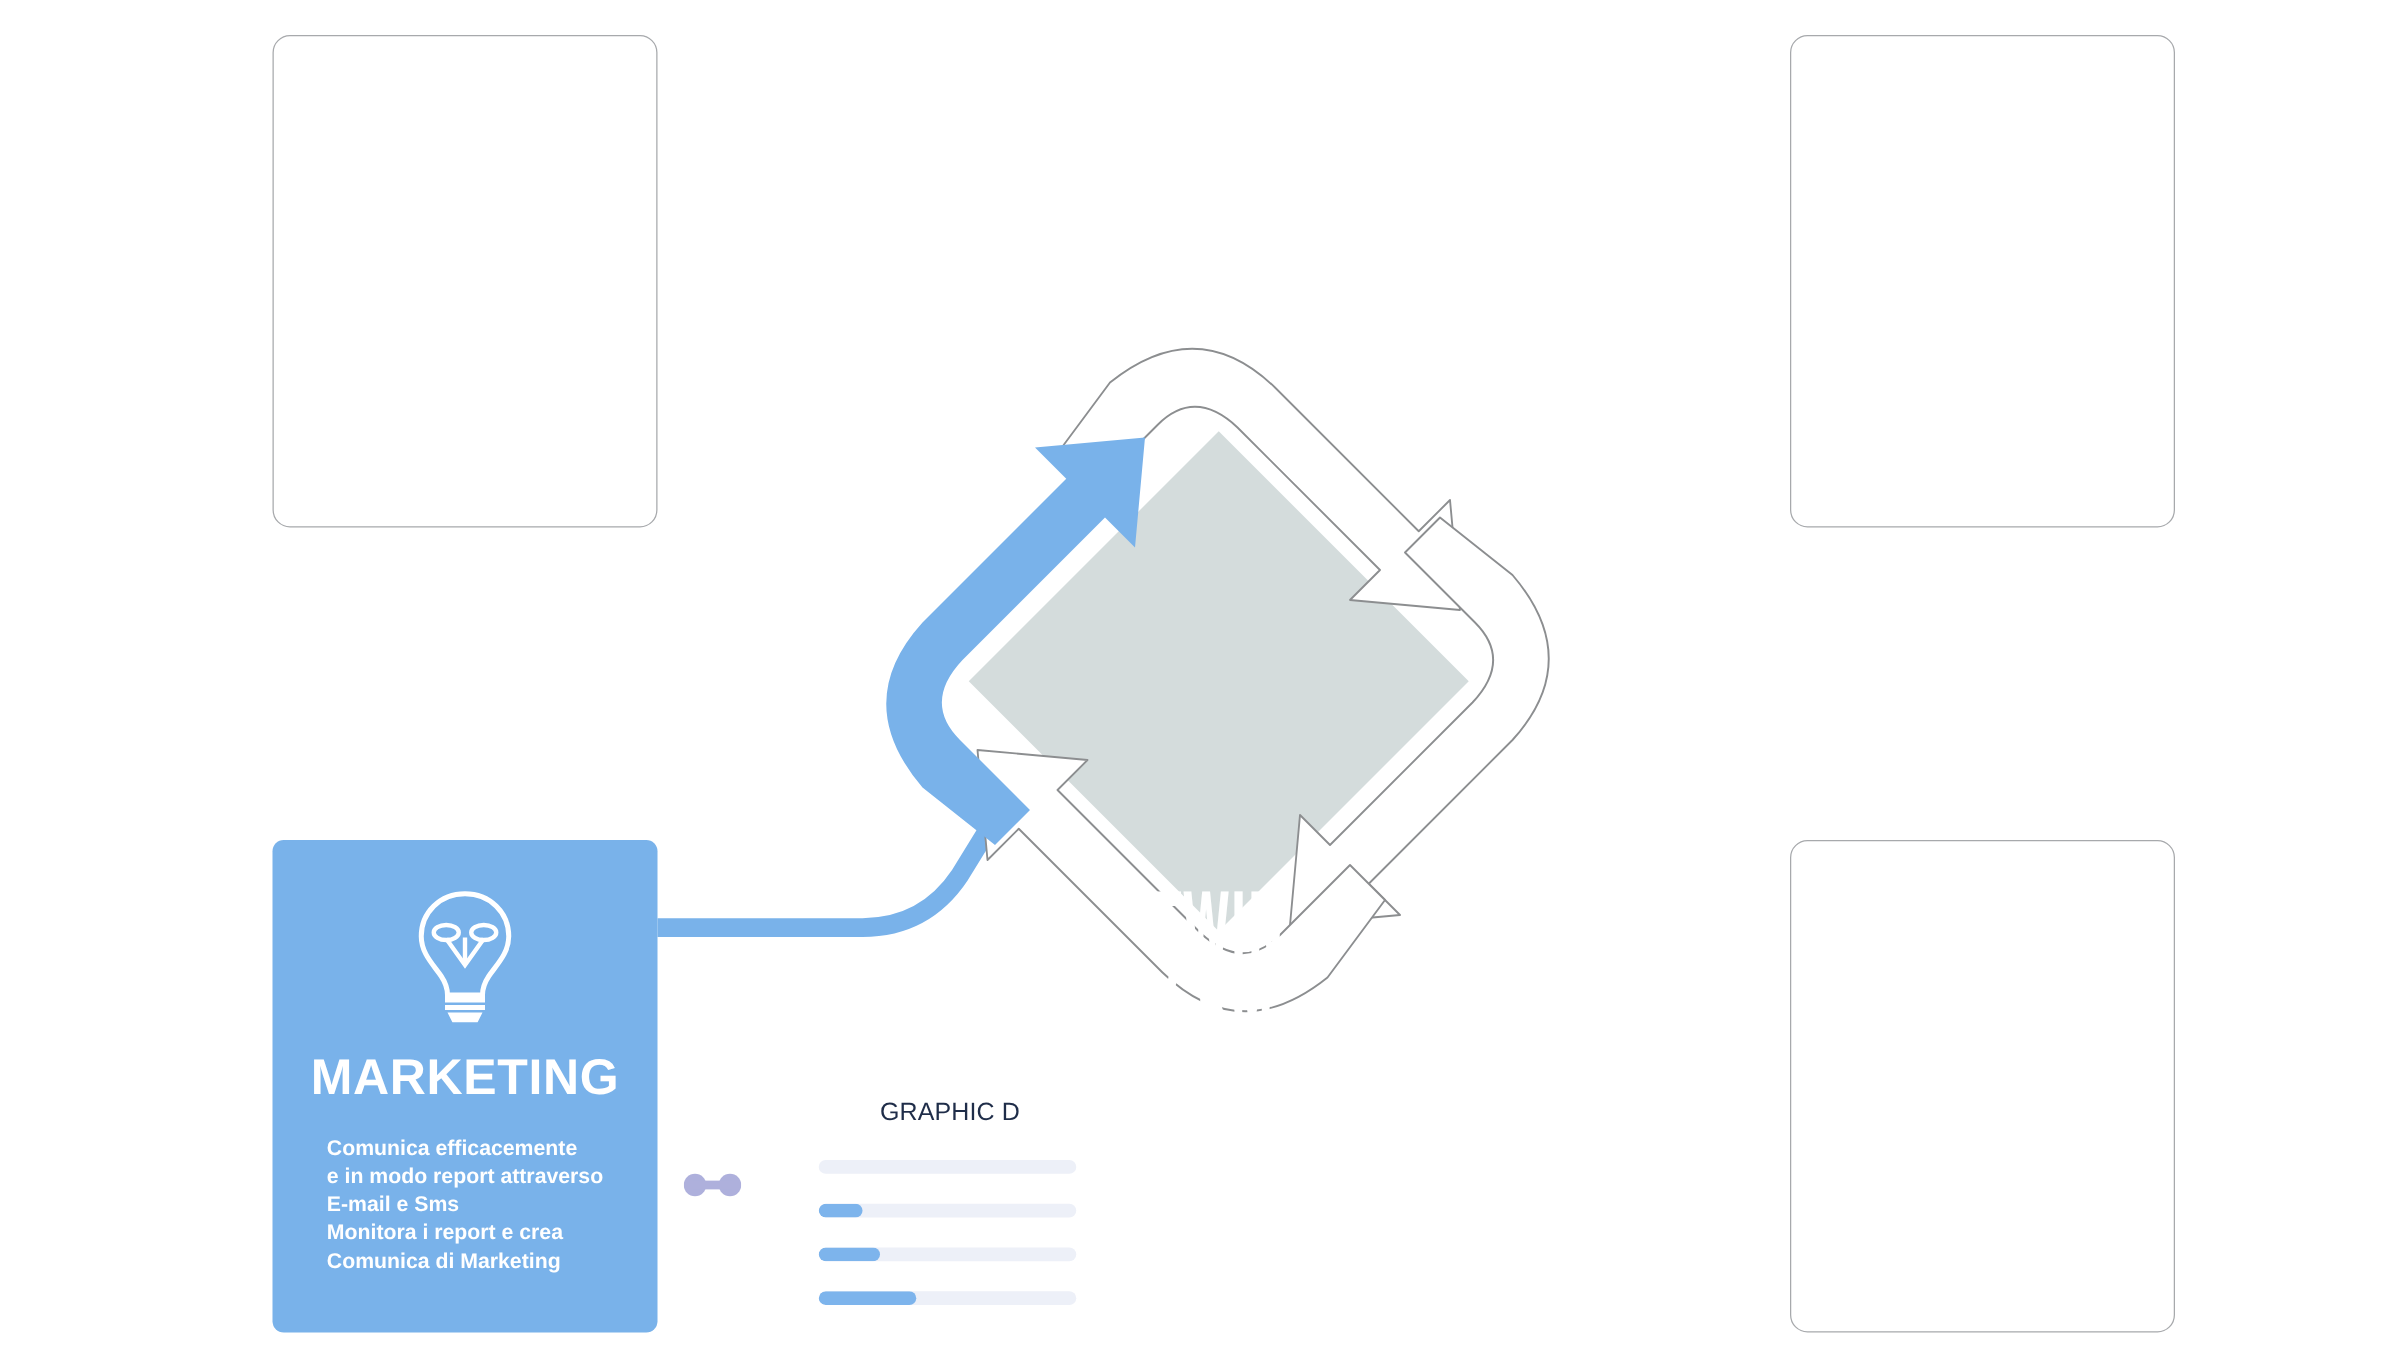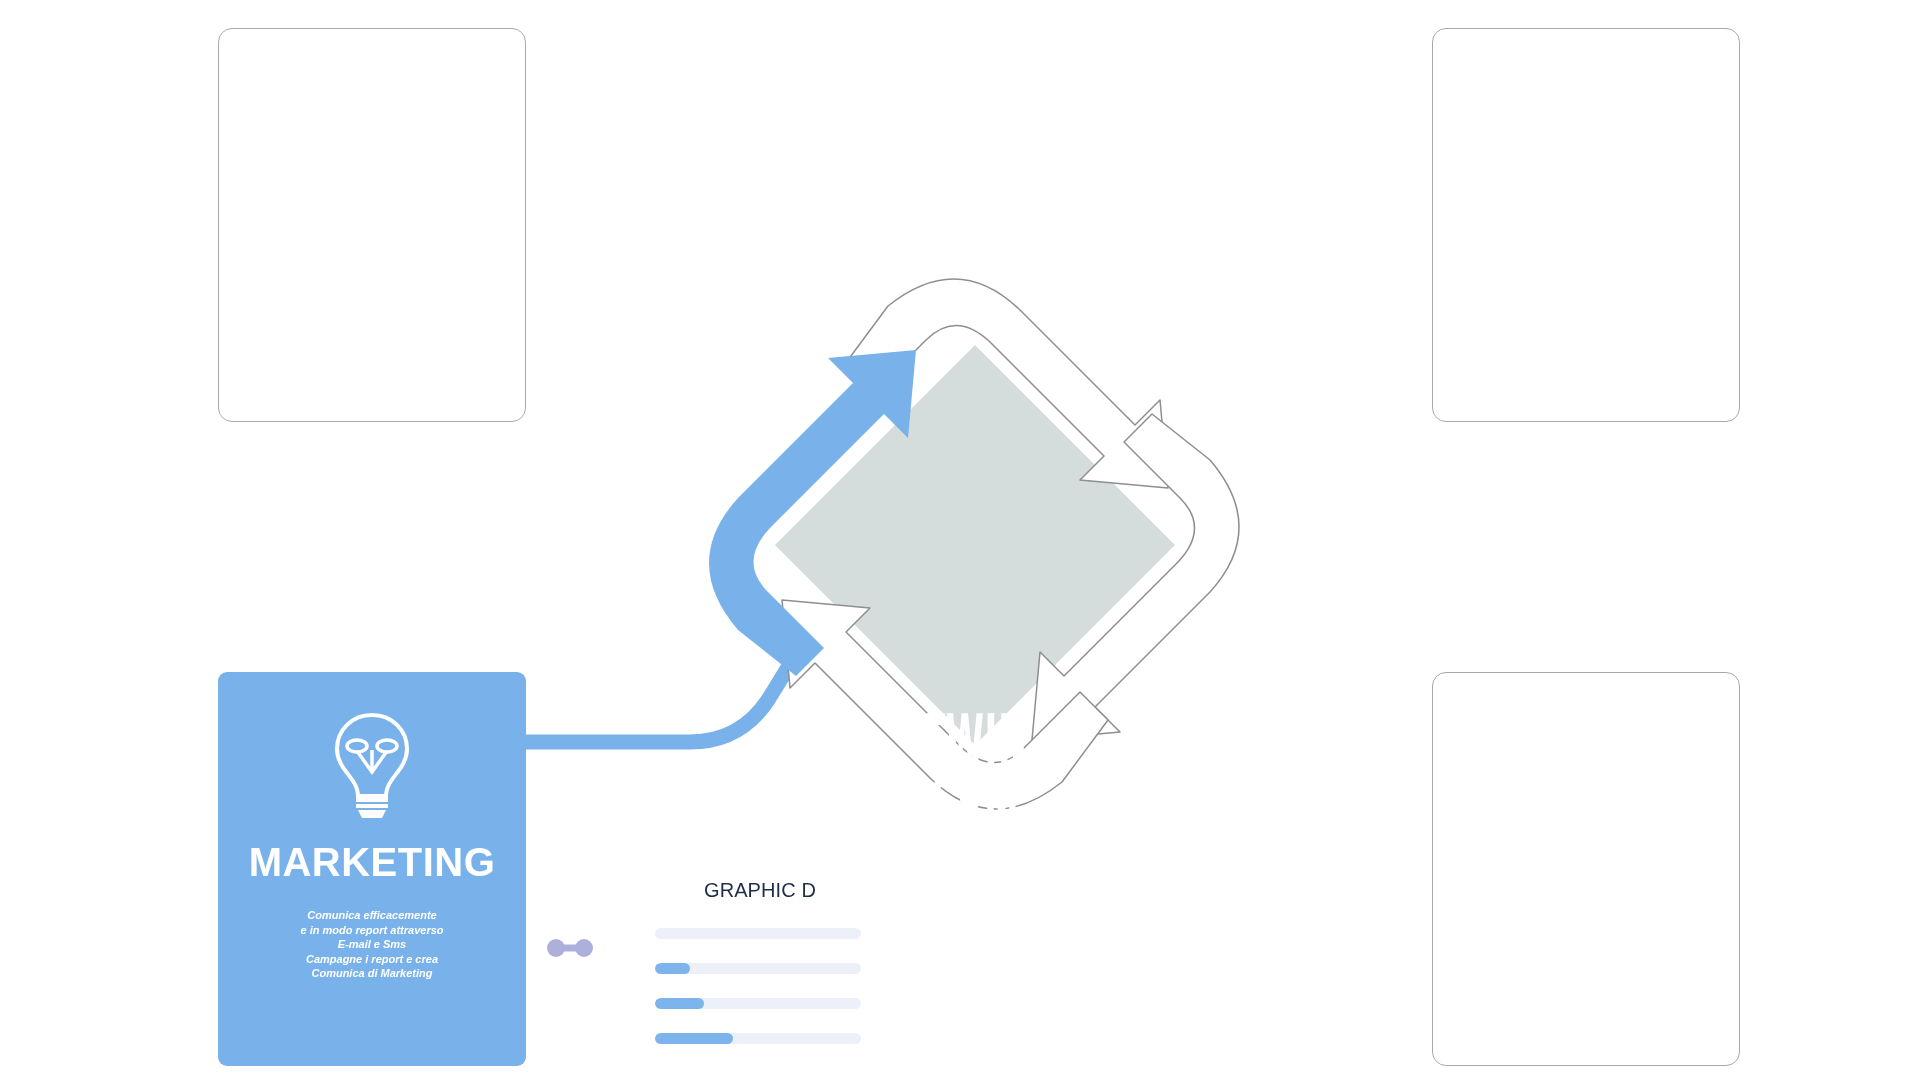--- a/index.html
+++ b/index.html
@@ -96,26 +96,24 @@
     margin-top: 24px;
     color: #ffffff;
     font-size: 40px;
     font-weight: 700;
     letter-spacing: 0.5px;
     line-height: 1;
   }
   #marketing-desc {
     margin-top: 26px;
     color: #ffffff;
-    font-size: 11px;
+    font-size: 17px;
     font-weight: 700;
     line-height: 1.32;
-    text-align: center;
     padding: 0 10px;
-    font-style: italic;
   }
 
   
   #graphic-panel {
     position: absolute;
     left: 655px;
     top: 866px;
     width: 210px;
     margin-top: 14px;
   }
@@ -208,21 +206,21 @@
       <rect x="26" y="94" width="32" height="4" fill="#ffffff"></rect>
       <path d="M 28 100 L 56 100 L 52 108 L 32 108 Z" fill="#ffffff"></path>
     </svg>
 
     <div id="marketing-title">MARKETING</div>
 
     <div id="marketing-desc">
       <div>Comunica efficacemente</div>
       <div>e in modo report attraverso</div>
       <div>E-mail e Sms</div>
-      <div>Campagne i report e crea</div>
+      <div>Monitora i report e crea</div>
       <div>Comunica di Marketing</div>
     </div>
   </div>
 
   <svg id="link-icon" viewBox="0 0 46 20" xmlns="http://www.w3.org/2000/svg">
     <circle cx="9" cy="10" r="9" fill="#AEB0DC"></circle>
     <circle cx="37" cy="10" r="9" fill="#AEB0DC"></circle>
     <rect x="8" y="6.5" width="30" height="7" fill="#AEB0DC"></rect>
   </svg>
 

